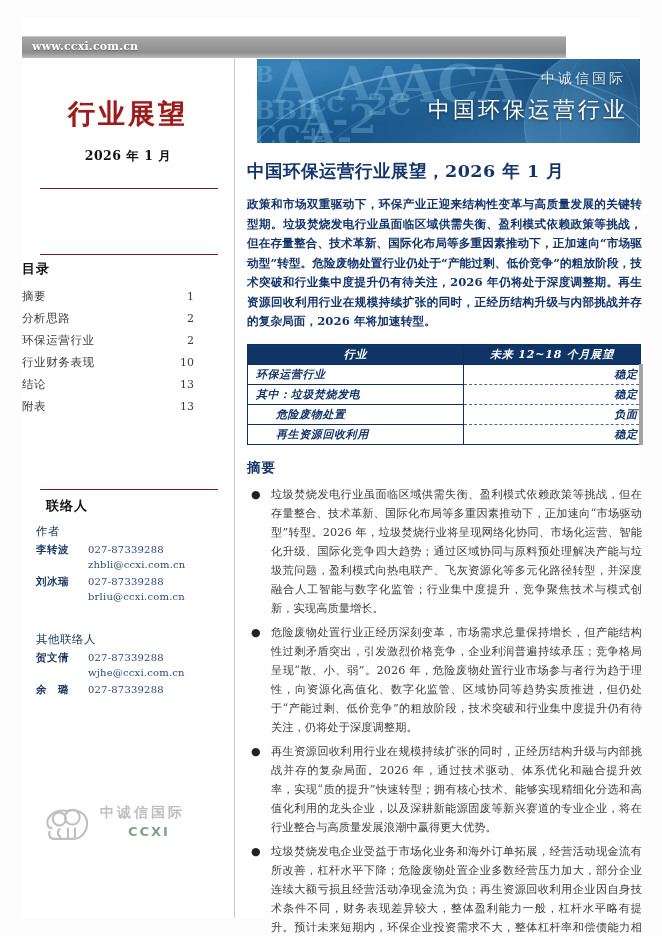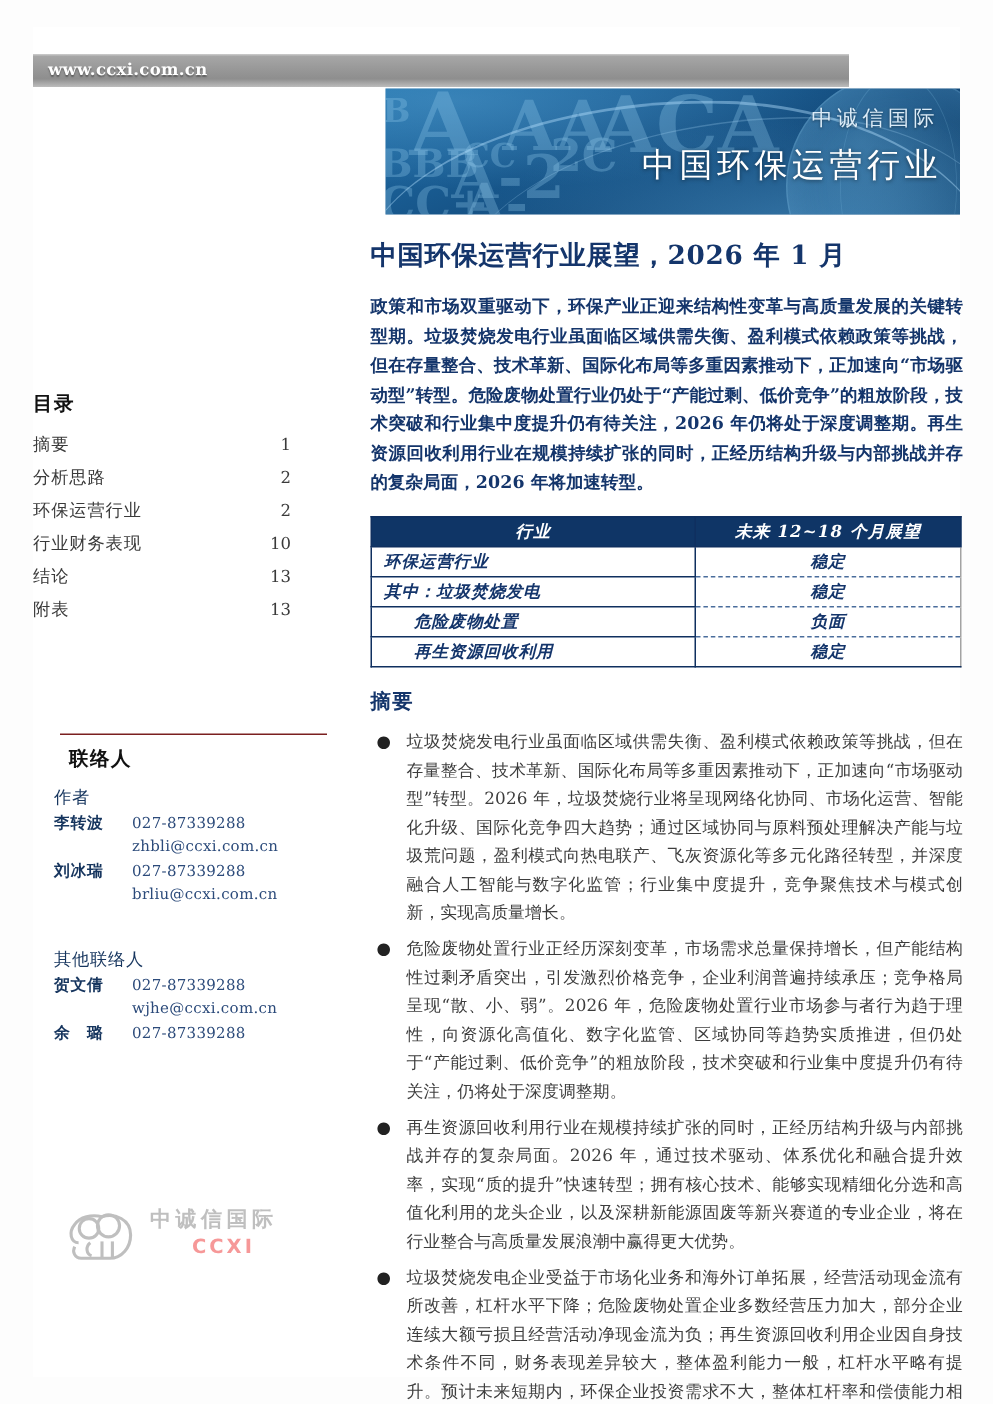--- a/index.html
+++ b/index.html
@@ -99,21 +99,21 @@
   }
   #wm-el{position:absolute;left:0;top:2px;width:52px;height:46px;}
   #wm-tx{
     position:absolute;left:58px;top:4px;
     font-family:"DejaVu Sans",sans-serif;font-weight:bold;font-size:14px;
     color:#8c8c8c;letter-spacing:3px;
   }
   #wm-tx2{
     position:absolute;left:86px;top:24px;
     font-family:"DejaVu Sans",sans-serif;font-weight:bold;font-size:13px;
-    color:#ef4444;letter-spacing:2px;
+    color:#14532d;letter-spacing:2px;
   }
   
   #banner{
     position:absolute;left:257px;top:59px;width:383px;height:84px;
     background:
       radial-gradient(ellipse at 78% 118%, rgba(90,170,225,.55) 0%, rgba(90,170,225,0) 58%),
       radial-gradient(ellipse at 12% 10%, rgba(120,190,235,.30) 0%, rgba(120,190,235,0) 55%),
       linear-gradient(160deg,#1f6fa8 0%,#1a5f96 28%,#134b7c 58%,#0d3a63 100%);
     overflow:hidden;
   }
@@ -178,22 +178,22 @@
     font-family:"DejaVu Serif",serif;font-style:italic;font-weight:bold;font-size:11px;
     color:#14356b;height:17px;letter-spacing:.6px;
   }
   #otable td.ind{
     border-left:1px solid #0f2f5f;border-right:1px solid #0f2f5f;
     border-bottom:1px solid #0f2f5f;
     padding-left:8px;text-align:left;
   }
   #otable td.ind.sub{padding-left:28px;}
   #otable td.val{
-    border-right:1px solid #a3a3a3;border-bottom:1px dashed #4a6d9c;
-    text-align:center;
+    border-right:4px solid #a3a3a3;border-bottom:1px dashed #4a6d9c;
+    text-align:right;
   }
   #otable tr:last-child td.val{border-bottom:1px solid #0f2f5f;}
   
   #abs-head{
     margin-top:14px;
     font-family:"DejaVu Serif",serif;font-weight:bold;font-size:13.5px;color:#14356b;
     letter-spacing:1px;
   }
   #abslist{margin-top:8px;}
   .bul{display:flex;margin-bottom:5px;}
@@ -210,20 +210,27 @@
 </head>
 <body>
 
 <div id="page">
   <div id="sheet"></div>
 
   <div id="urlbar">
     <span class="u">www.ccxi.com.cn</span>
   </div>
 
+  <div id="leftcol">
+    <div id="brandtitle">行业展望</div>
+    <div id="branddate">2026 年 1 月</div>
+
+    <div class="divider" style="top:130px"></div>
+    <div class="divider" style="top:196px"></div>
+  </div>
 
   <div id="toc-head">目录</div>
   <div id="toclist">
     <div class="tocrow">
       <span class="lbl">摘要</span>
       <span class="pg">1</span>
     </div>
     <div class="tocrow">
       <span class="lbl">分析思路</span>
       <span class="pg">2</span>

